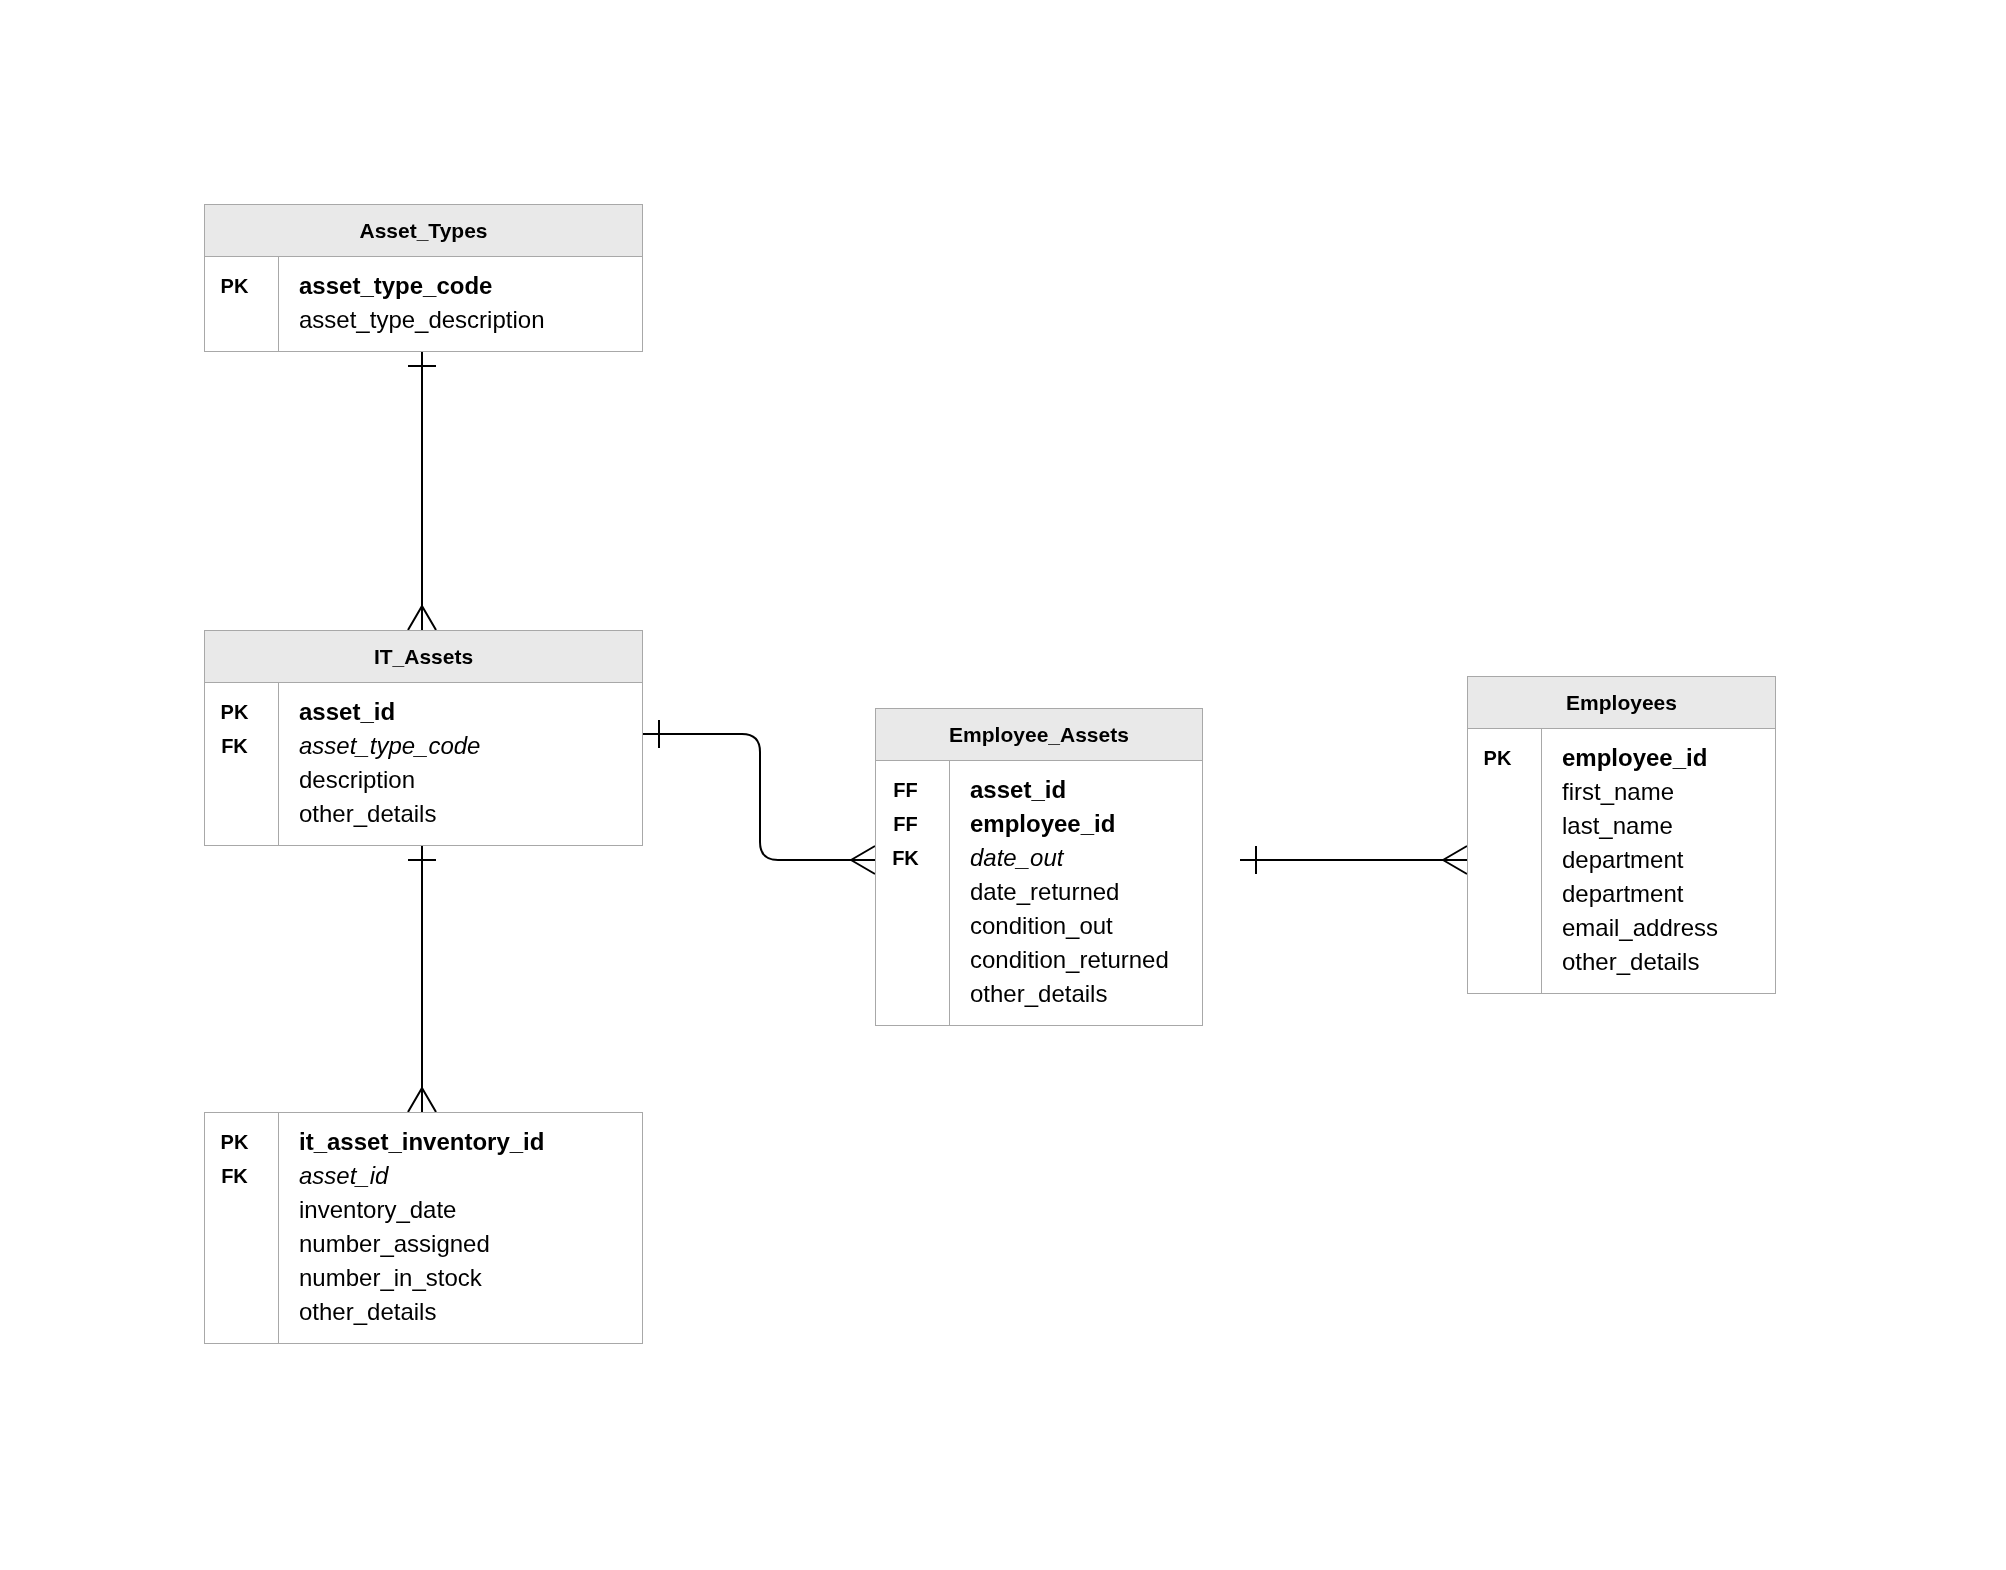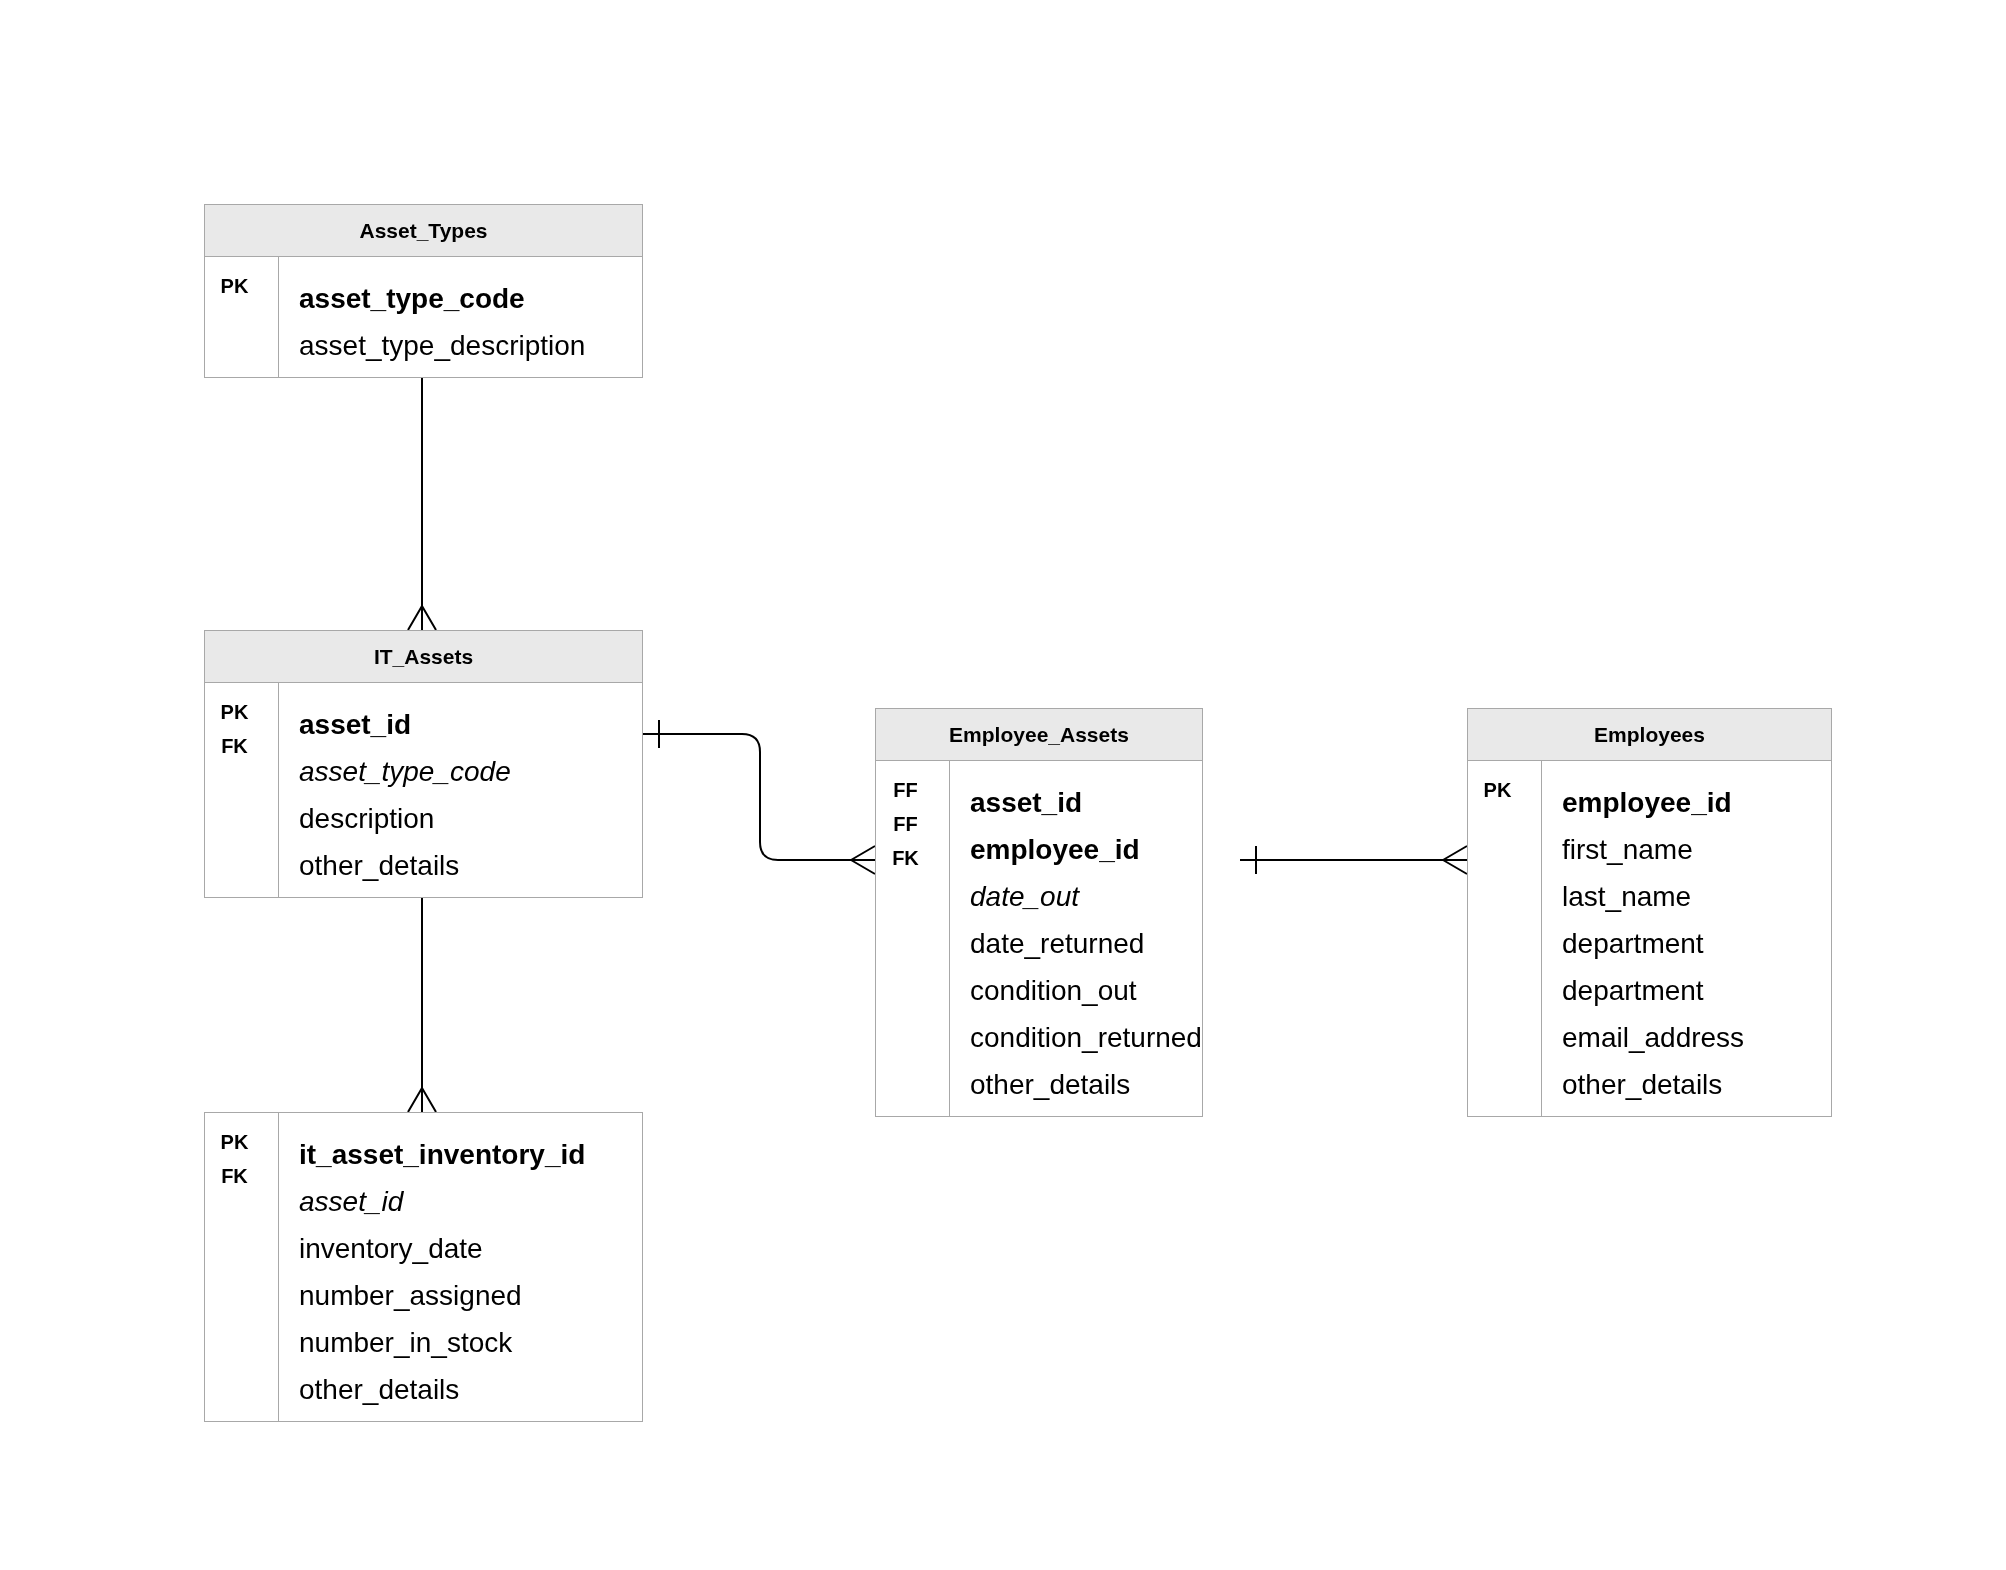--- a/index.html
+++ b/index.html
@@ -40,23 +40,22 @@
   .key {
     height: 34px;
     line-height: 34px;
     font-weight: bold;
     font-size: 20px;
     white-space: pre;
   }
   .attr {
     height: 34px;
     line-height: 34px;
-    font-size: 28px;
+    font-size: 24px;
     white-space: nowrap;
-    margin-top: 13px;
   }
   .attr.bold { font-weight: bold; }
   .attr.italic { font-style: italic; }
 </style>
 </head>
 <body>
 
 <div class="canvas">
 
   <svg class="er-svg" width="2006" height="1570" viewBox="0 0 2006 1570">
@@ -159,21 +158,21 @@
         <div class="attr bold">employee_id</div>
         <div class="attr italic">date_out</div>
         <div class="attr">date_returned</div>
         <div class="attr">condition_out</div>
         <div class="attr">condition_returned</div>
         <div class="attr">other_details</div>
       </div>
     </div>
   </div>
 
-  <div class="entity" style="left:1467px; top:708px; width:365px;">
+  <div class="entity" style="left:1467px; top:676px; width:309px;">
     <div class="entity-header">Employees</div>
     <div class="entity-body">
       <div class="key-col">
         <div class="key">PK</div>
         <div class="key"> </div>
         <div class="key"> </div>
         <div class="key"> </div>
         <div class="key"> </div>
         <div class="key"> </div>
         <div class="key"> </div>

